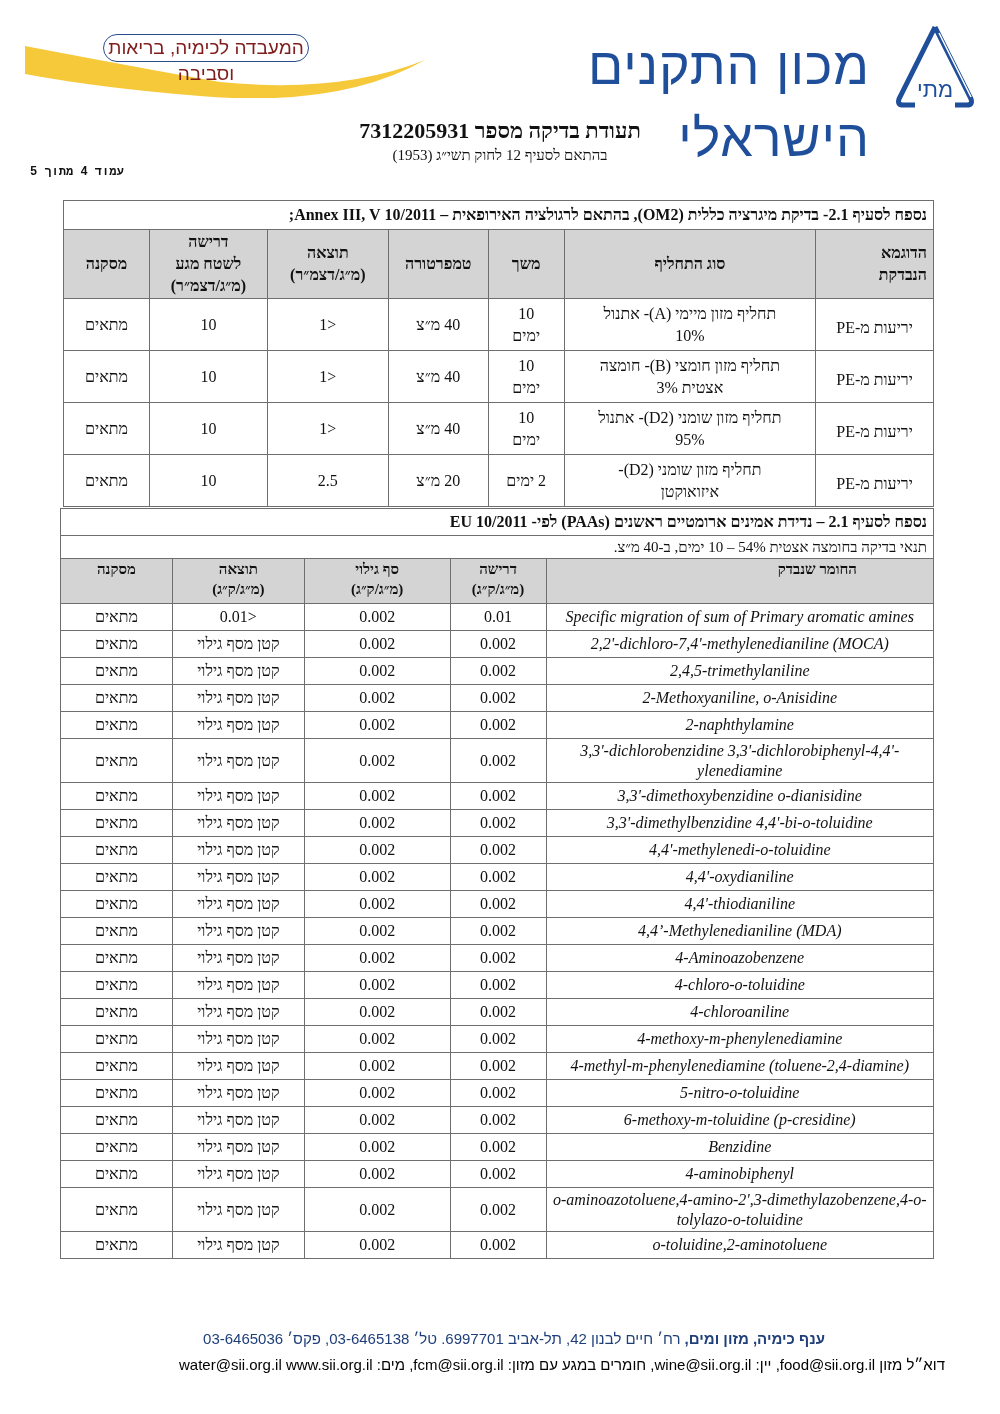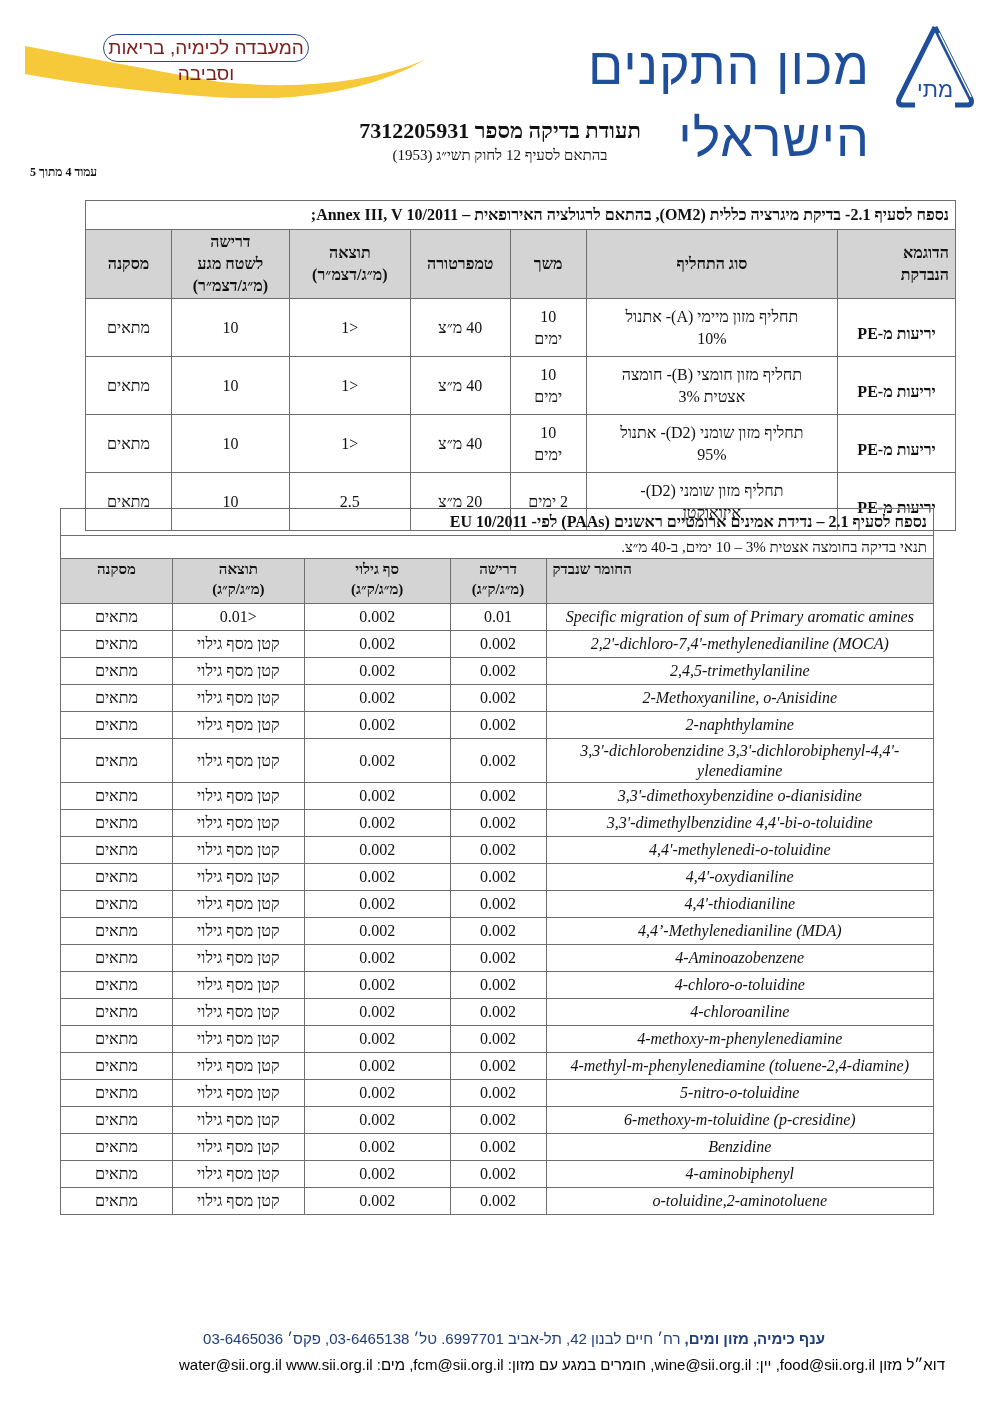--- a/index.html
+++ b/index.html
@@ -7,39 +7,39 @@
   .abs { position:absolute; }
 
   
   .logo-mark { left:893px; top:23px; width:84px; height:88px; }
   .brand-title { left:440px; top:30px; width:430px; text-align:right; font-family:"Liberation Sans", sans-serif; font-size:52px; color:#1f4e9a; letter-spacing:1px; direction:rtl; line-height:72px; }
   .swoosh { left:20px; top:38px; width:410px; height:60px; }
   .lab-pill { left:103px; top:34px; width:206px; height:28px; border:1.5px solid #2a4d8f; border-radius:14px; box-sizing:border-box; text-align:center; font-family:"Liberation Sans", sans-serif; font-size:19px; color:#7f1d1d; line-height:26px; direction:rtl; background:#fff; }
 
   .doc-title { left:0; top:118px; width:1000px; text-align:center; font-weight:bold; font-size:22px; direction:rtl; }
   .doc-sub { left:0; top:147px; width:1000px; text-align:center; font-size:15px; direction:rtl; padding-left:0; }
-  .page-num { left:30px; top:165px; width:100px; text-align:left; font-size:12px; font-weight:bold; direction:rtl; font-family:Liberation Serif, serif; }
+  .page-num { left:30px; top:165px; width:100px; text-align:left; font-size:12px; font-weight:bold; direction:rtl; font-family:Liberation Mono, monospace; }
 
   
   table { border-collapse:collapse; direction:rtl; }
   td, th { border:1px solid #6e6e6e; font-weight:normal; padding:0 6px; }
-  .t1 { left:63px; top:200px; width:871px; font-size:16px;margin-left:22px; }
+  .t1 { left:63px; top:200px; width:871px; font-size:16px; }
   .t1 .cap td { height:28px; text-align:right; font-weight:bold; font-size:16px; background:#fff; }
   .t1 .hdr th { background:#d4d4d4; height:68px; font-weight:bold; font-size:16px; text-align:center; line-height:22px; }
   .t1 .hdr th.right { text-align:right; }
   .t1 tr.row td { height:45px; text-align:center; font-size:16px; line-height:22px; vertical-align:middle; }
-  .t1 td.sample { text-align:right; vertical-align:top; padding-top:12px;font-weight:bold; }
+  .t1 td.sample { text-align:right; vertical-align:top; padding-top:6px; }
   .t1 td.sim { text-align:right; vertical-align:top; }
   .t1 td.sim .l2 { display:block; text-align:center; }
 
   .t2 { left:60px; top:508px; width:874px; font-size:15px; }
   .t2 .cap td { height:26px; text-align:right; font-weight:bold; font-size:16px; }
   .t2 .cond td { height:22px; text-align:right; font-size:15px; }
   .t2 .hdr th { background:#d4d4d4; height:44px; font-weight:bold; font-size:15px; text-align:center; line-height:20px; vertical-align:top; }
-  .t2 .hdr th.right { text-align:left; padding-right:52px; }
+  .t2 .hdr th.right { text-align:right; padding-right:76px; }
   .t2 tr.row td { height:26px; text-align:center; font-size:16px; }
   .t2 tr.row.tall td { height:43px; }
   .t2 td.subst { text-align:right; font-style:italic; font-size:14px; line-height:20px; }
 
   
   .foot1 { left:0; top:1330px; width:1000px; text-align:center; font-family:"Liberation Sans", sans-serif; font-size:15px; color:#1f3f7a; direction:rtl; padding-left:0;margin-left:14px; }
   .foot1 b { font-weight:bold; }
   .foot2 { left:60px; top:1356px; width:885px; text-align:right; font-family:"Liberation Sans", sans-serif; font-size:15px; color:#000000; direction:rtl; }
 </style>
 </head>
@@ -133,21 +133,21 @@
       <col style="width:96px">
       <col style="width:146px">
       <col style="width:132px">
       <col style="width:112px">
   </colgroup>
   <tbody>
       <tr class="cap">
         <td colspan="5">נספח לסעיף 2.1 – נדידת אמינים ארומטיים ראשנים (PAAs) לפי- EU 10/2011</td>
       </tr>
   <tr class="cond">
-        <td colspan="5">תנאי בדיקה בחומצה אצטית 3% – 10 ימים, ב-40 מ״צ.</td>
+        <td colspan="5">תנאי בדיקה בחומצה אצטית 54% – 10 ימים, ב-40 מ״צ.</td>
       </tr>
   <tr class="hdr">
     <th class="right">החומר שנבדק</th>
     <th><span>דרישה</span><br><span>(מ״ג/ק״ג)</span></th>
     <th><span>סף גילוי</span><br><span>(מ״ג/ק״ג)</span></th>
     <th><span>תוצאה</span><br><span>(מ״ג/ק״ג)</span></th>
     <th>מסקנה</th>
   </tr>
   </tbody>
     <tbody id="t2body">
@@ -291,20 +291,27 @@
         <td>קטן מסף גילוי</td>
         <td>מתאים</td>
       </tr>
       <tr class="row">
         <td class="subst" dir="ltr">4-aminobiphenyl</td>
         <td>0.002</td>
         <td>0.002</td>
         <td>קטן מסף גילוי</td>
         <td>מתאים</td>
       </tr>
+      <tr class="row tall">
+        <td class="subst" dir="ltr">o-aminoazotoluene,4-amino-2',3-dimethylazobenzene,4-o-tolylazo-o-toluidine</td>
+        <td>0.002</td>
+        <td>0.002</td>
+        <td>קטן מסף גילוי</td>
+        <td>מתאים</td>
+      </tr>
       <tr class="row">
         <td class="subst" dir="ltr">o-toluidine,2-aminotoluene</td>
         <td>0.002</td>
         <td>0.002</td>
         <td>קטן מסף גילוי</td>
         <td>מתאים</td>
       </tr>
     </tbody>
 </table>
 

